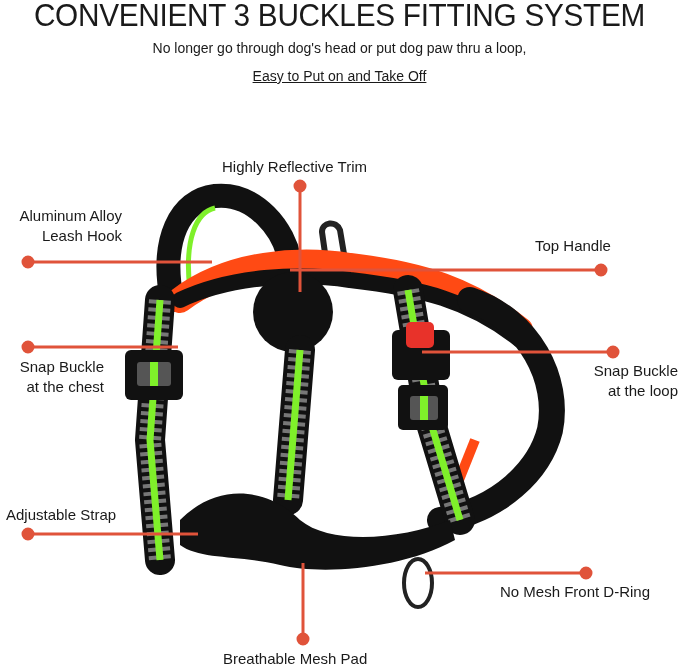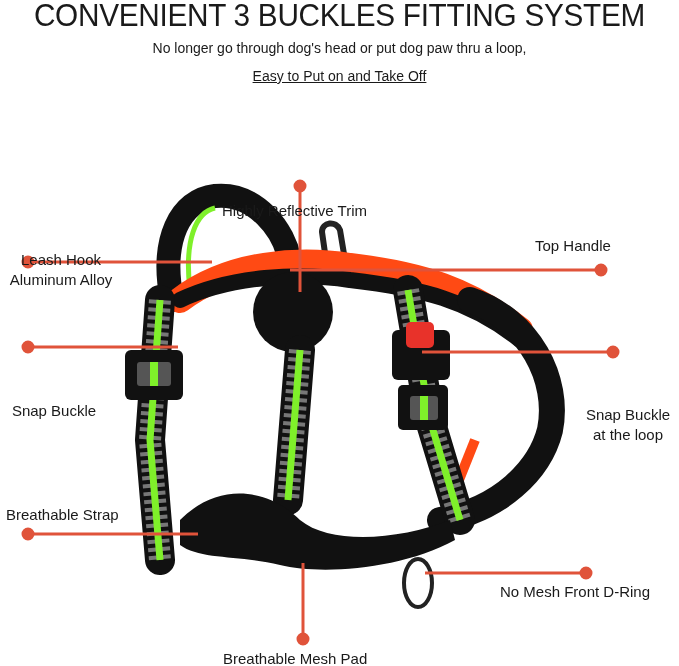--- a/index.html
+++ b/index.html
@@ -2,21 +2,21 @@
 <html><head>
 <meta charset="utf-8">
 <style>
   html, body { margin: 0; padding: 0; background: #ffffff; }
   body { width: 679px; height: 666px; position: relative; overflow: hidden; font-family: "Liberation Sans", "DejaVu Sans", sans-serif; color: #1a1a1a; }
   .title { position: absolute; left: 0; top: 0; width: 679px; text-align: center; font-size: 31px; line-height: 32px; letter-spacing: -0.3px; font-weight: normal; transform: scaleX(0.96); transform-origin: center; }
   .subtitle { position: absolute; left: 0; width: 679px; text-align: center; font-size: 14px; line-height: 22px; }
   .sub1 { top: 37px; }
   .sub2 { top: 65px; text-decoration: underline; }
   .label { position: absolute; font-size: 15px; line-height: 20px; color: #1a1a1a; white-space: nowrap; }
-  .label.center { text-align: center; margin-top: 44px; }
+  .label.center { text-align: right; }
   svg.overlay { position: absolute; left: 0; top: 0; }
 </style>
 </head>
 <body>
 
 <div class="title">CONVENIENT 3 BUCKLES FITTING SYSTEM</div>
 <div class="subtitle sub1">No longer go through dog's head or put dog paw thru a loop,</div>
 <div class="subtitle sub2">Easy to Put on and Take Off</div>
 
 <svg class="overlay" width="679" height="666" viewBox="0 0 679 666">
@@ -73,26 +73,27 @@
       <circle cx="28" cy="534" r="5"></circle>
     <line x1="425" y1="573" x2="586" y2="573"></line>
       <circle cx="586" cy="573" r="5"></circle>
     <line x1="303" y1="563" x2="303" y2="639"></line>
       <circle cx="303" cy="639" r="5"></circle>
   </g>
 </svg>
 
 <div class="label center" style="left:222px; top:157px;">Highly Reflective Trim</div>
 <div class="label center" style="left:0px; top:206px; width:122px;">
+  <div>Aluminum Alloy</div>
   <div>Leash Hook</div>
-  <div>Aluminum Alloy</div>
 </div>
 <div class="label" style="left:535px; top:236px;">Top Handle</div>
 <div class="label center" style="left:4px; top:357px; width:100px;">
   <div>Snap Buckle</div>
+  <div>at the chest</div>
 </div>
 <div class="label center" style="left:578px; top:361px; width:100px;">
   <div>Snap Buckle</div>
   <div>at the loop</div>
 </div>
-<div class="label" style="left:6px; top:505px;">Breathable Strap</div>
+<div class="label" style="left:6px; top:505px;">Adjustable Strap</div>
 <div class="label" style="left:500px; top:582px;">No Mesh Front D-Ring</div>
 <div class="label" style="left:223px; top:649px;">Breathable Mesh Pad</div>
 
 </body></html>

